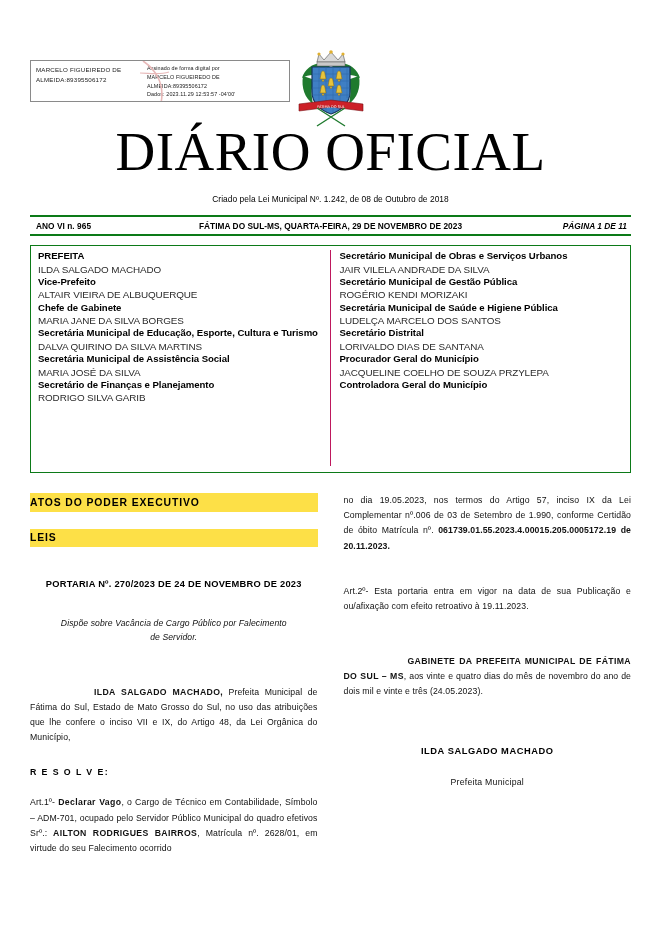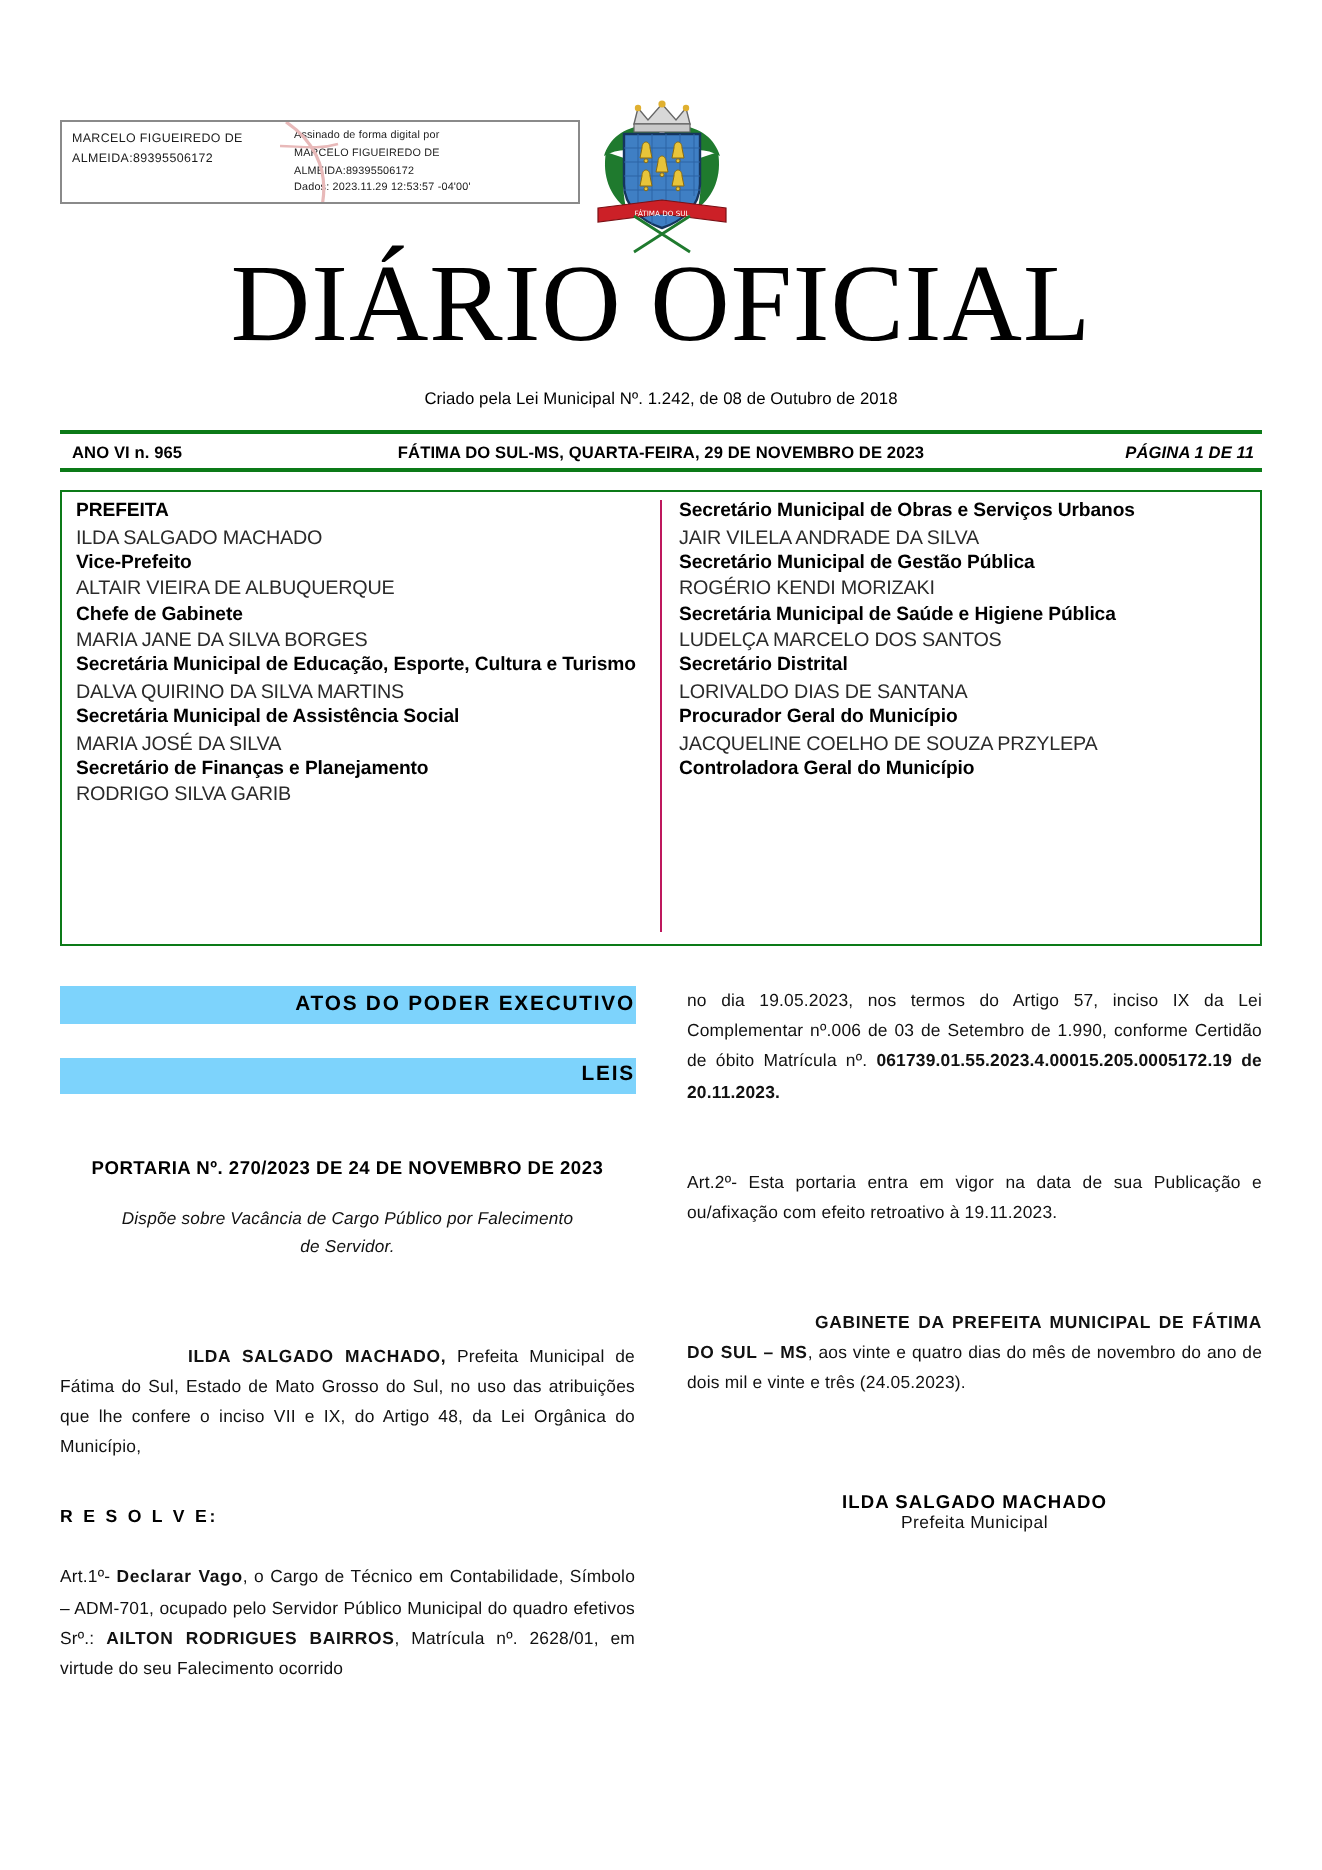--- a/index.html
+++ b/index.html
@@ -135,23 +135,23 @@
 
   
   .content {
     display: flex;
     margin-top: 20px;
     gap: 26px;
   }
   .content .col { width: 289px; }
 
   .greenbar {
-    background: #7dd3fc;
+    background: #fde047;
     color: #000;
-    text-align: right;
+    text-align: left;
     font-size: 10.4px;
     font-weight: bold;
     letter-spacing: .9px;
     padding: 3.5px 0 4px;
   }
   .greenbar + .greenbar { margin-top: 17px; }
 
   .doc-title {
     text-align: center;
     font-size: 9.3px;
@@ -160,21 +160,21 @@
     letter-spacing: .25px;
     margin-top: 31px;
     padding: 0 6px;
   }
   .doc-ementa {
     text-align: center;
     font-size: 8.6px;
     font-style: italic;
     line-height: 1.62;
     letter-spacing: .1px;
-    margin-top: 11px;
+    margin-top: 25px;
     padding: 0 28px;
     color: #111;
   }
   p.body {
     font-size: 8.7px;
     line-height: 1.74;
     text-align: justify;
     letter-spacing: .1px;
     color: #111;
   }
@@ -193,20 +193,21 @@
     text-align: center;
     font-size: 9.3px;
     font-weight: bold;
     letter-spacing: .55px;
     margin-top: 47px;
   }
   .sign-role {
     text-align: center;
     font-size: 8.7px;
     letter-spacing: .25px;
+    margin-top: 21px;
     color: #111;
   }
 </style>
 </head>
 <body>
 
 <div class="page">
 
   <div class="topband">
 

